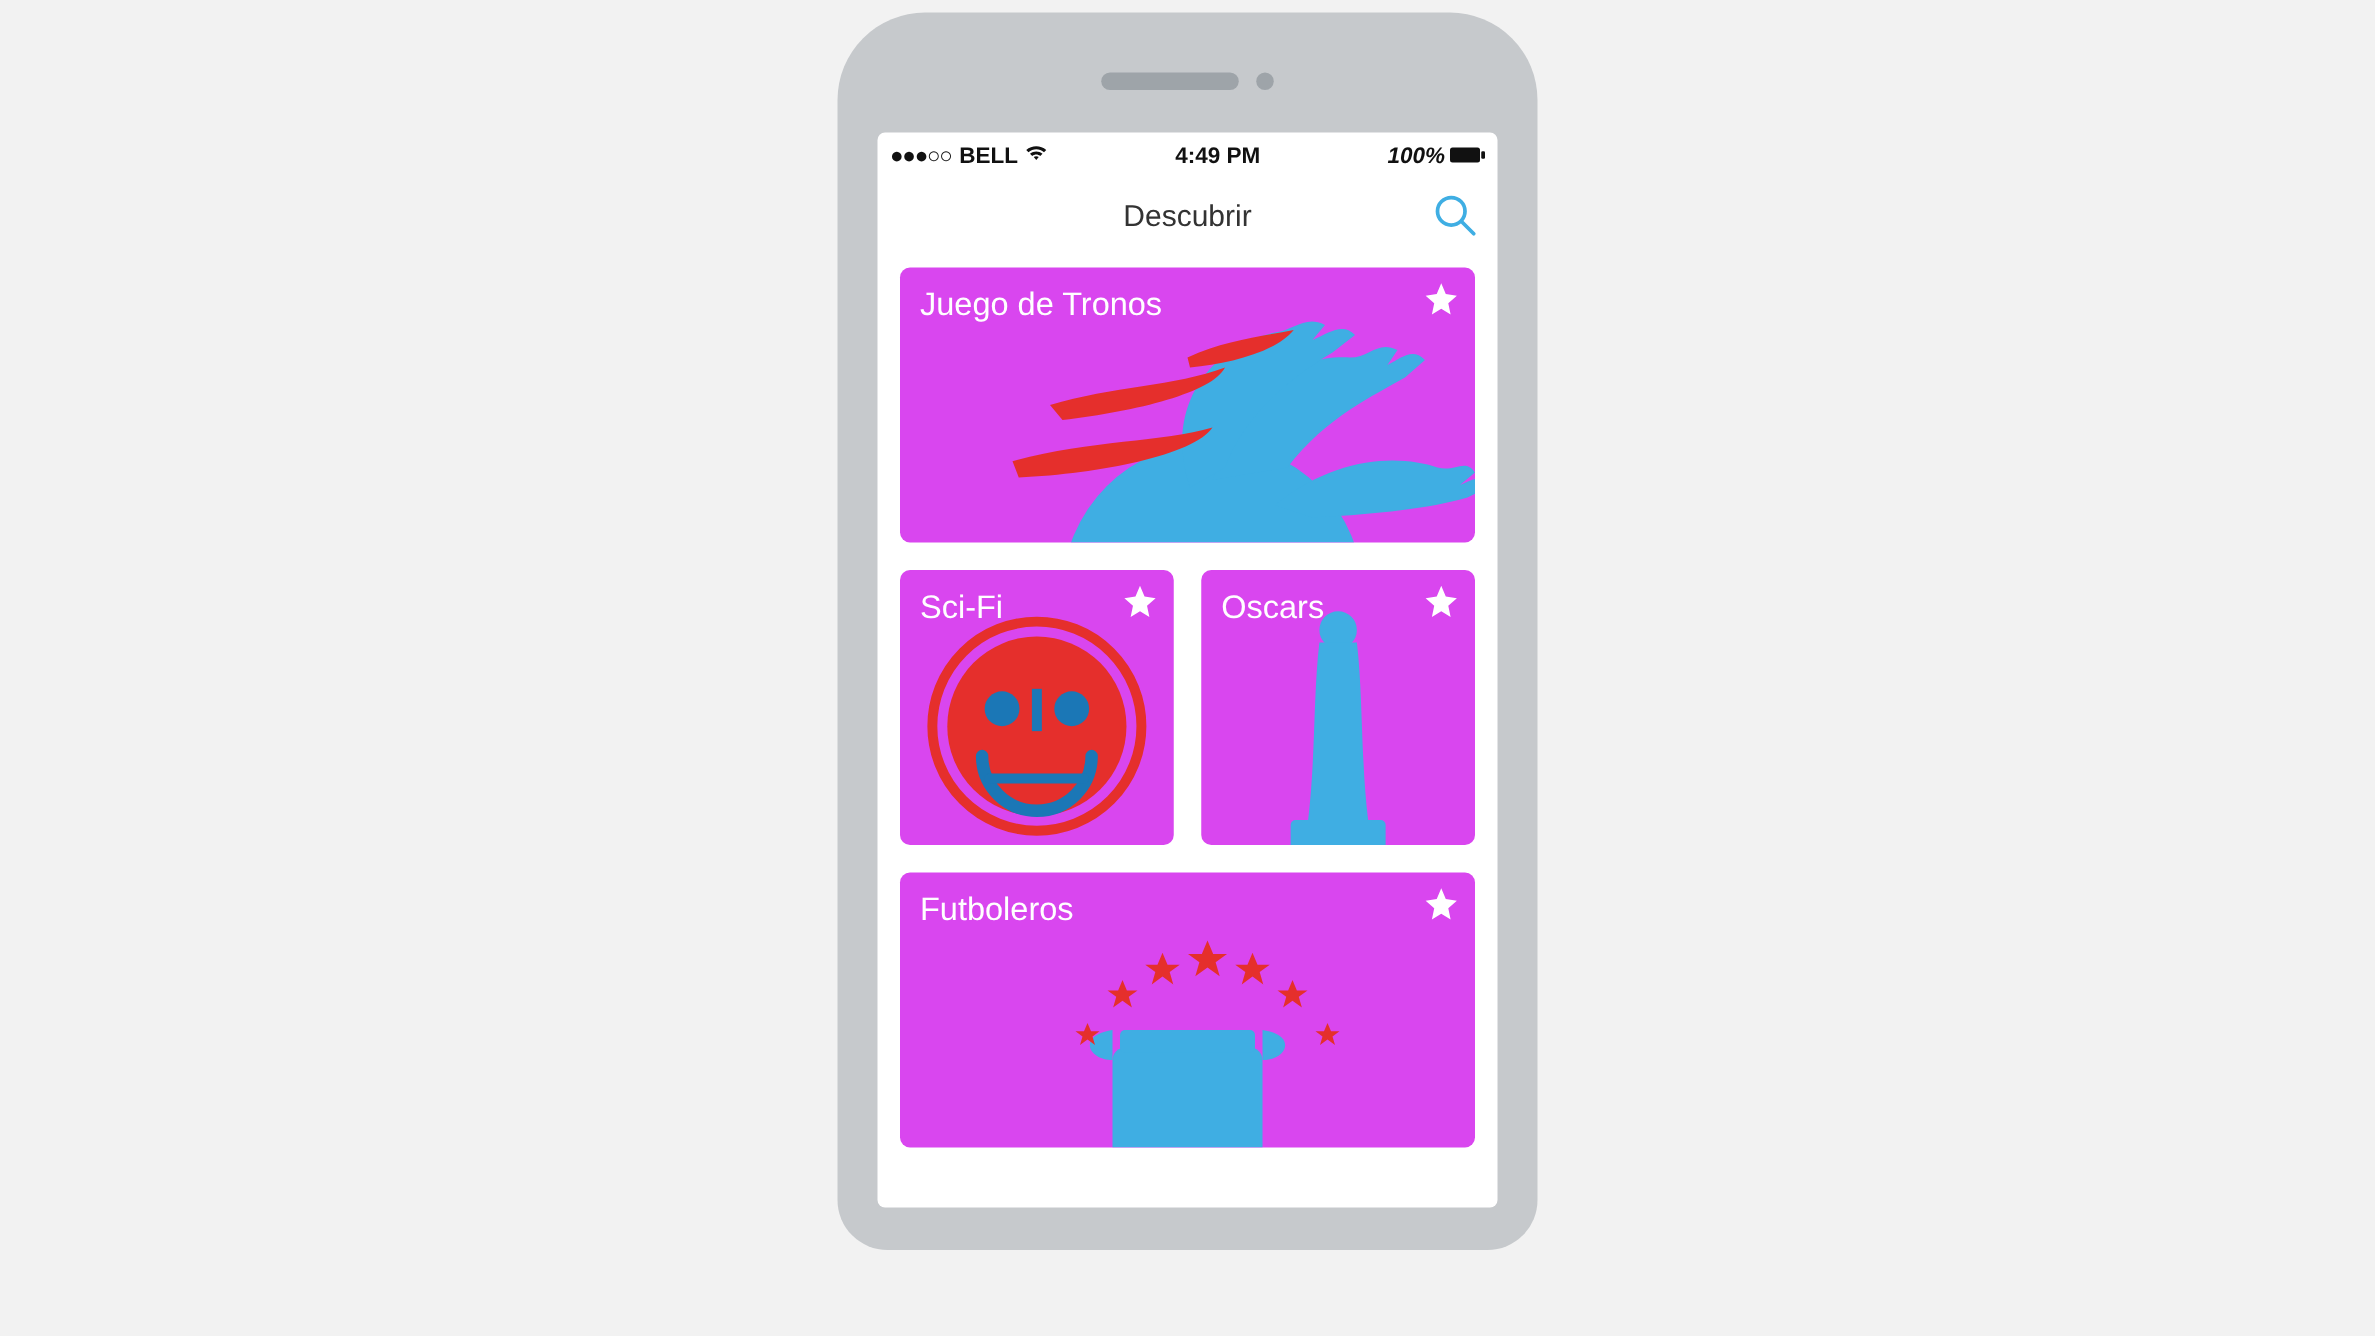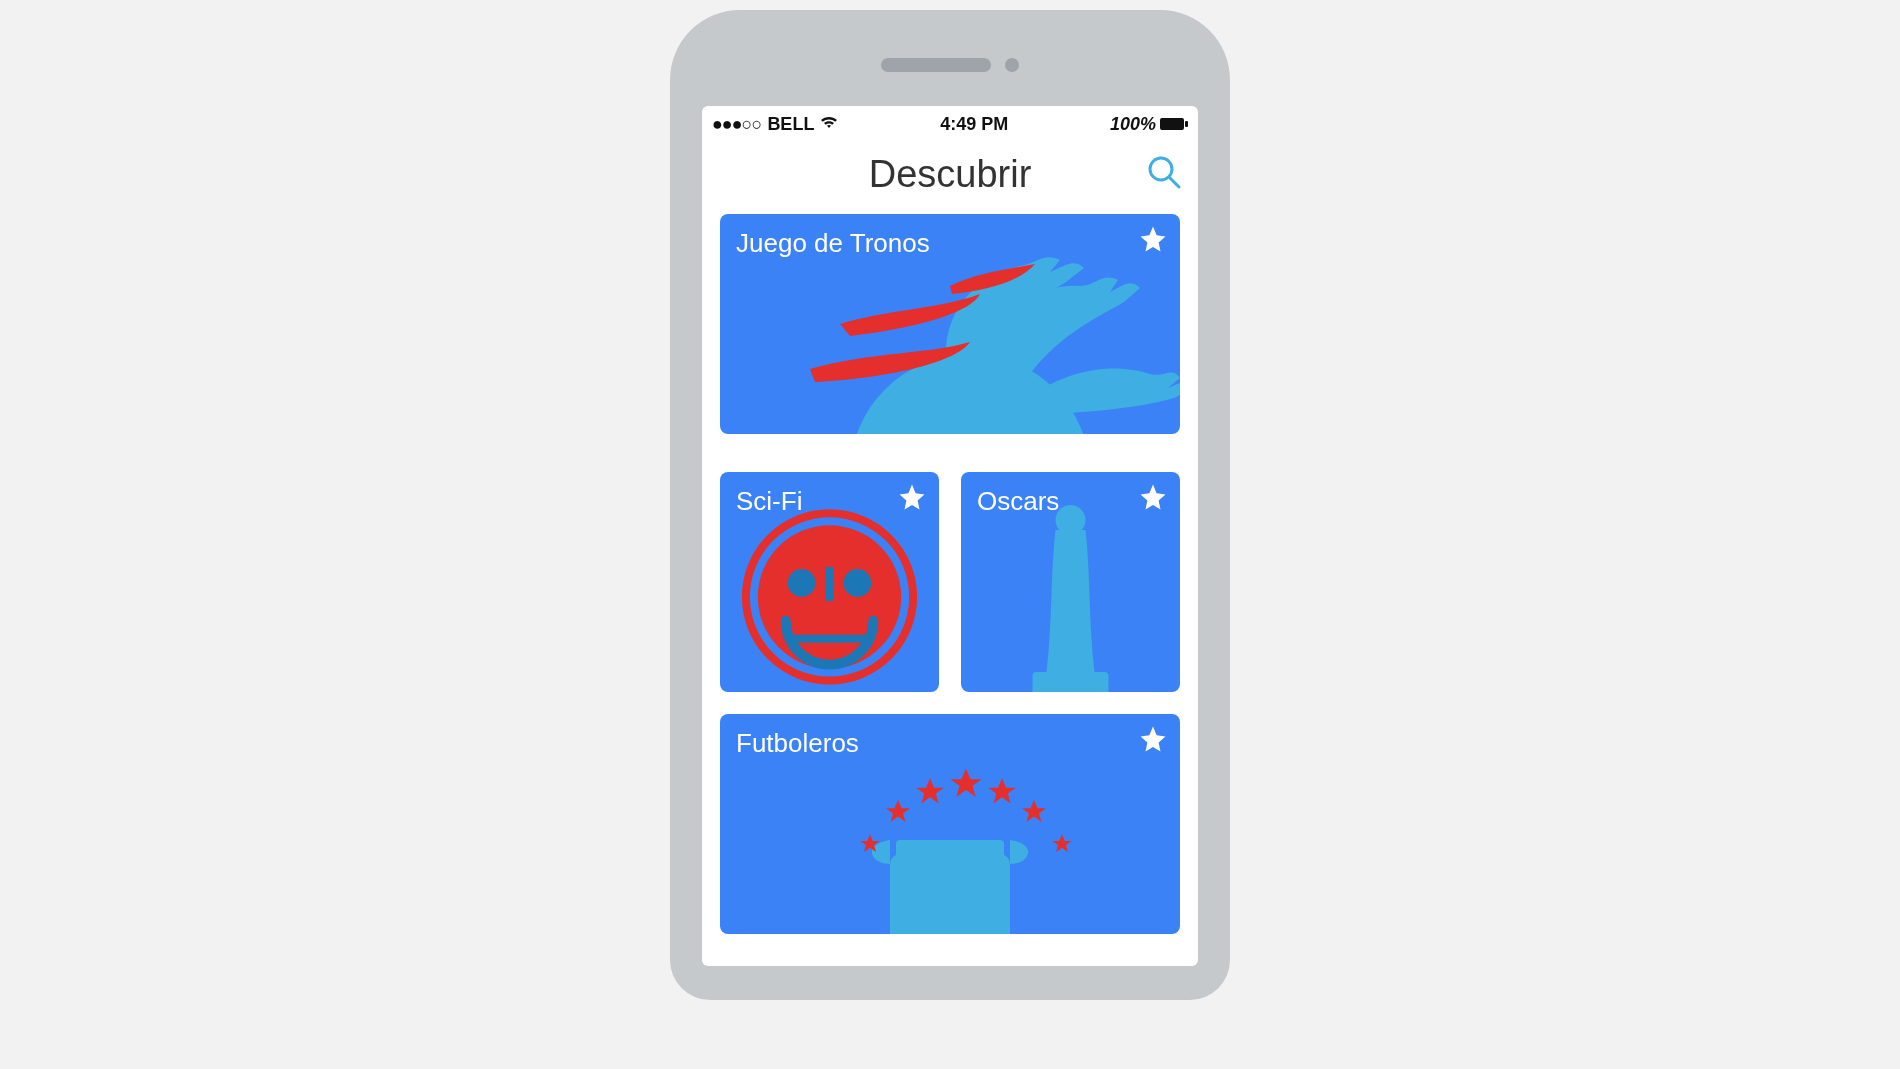--- a/index.html
+++ b/index.html
@@ -69,21 +69,21 @@
   .battery-icon svg { display: block; }
 
   .header-row {
     height: 64px;
     display:flex;
     align-items:center;
     justify-content:center;
     position: relative;
   }
   .page-title {
-    font-size: 38px;
+    font-size: 24px;
     color: #333;
     font-weight: 400;
     text-align: center;
   }
   .search-btn {
     position: absolute;
     right: 14px;
     top: 50%;
     transform: translateY(-50%);
     width: 40px;
@@ -95,21 +95,21 @@
   }
 
   .cards {
     flex: 1;
     padding: 8px 18px 18px 18px;
     display: flex;
     flex-direction: column;
     gap: 22px;
   }
   .card {
-    background: #3b82f6;
+    background: #d946ef;
     border-radius: 8px;
     position: relative;
     overflow: hidden;
   }
   .card-title {
     position: absolute;
     left: 16px;
     top: 14px;
     color: #fff;
     font-size: 26px;
@@ -119,21 +119,20 @@
   .star {
     position: absolute;
     right: 12px;
     top: 10px;
     color: #fff;
     z-index: 3;
   }
   .row-two {
     display: flex;
     gap: 22px;
-    margin-top: 16px;
   }
   .card-small {
     flex: 1;
     height: 220px;
   }
   .card-large {
     width: 100%;
     height: 220px;
   }
   .art { position:absolute; inset:0; z-index:1; }

